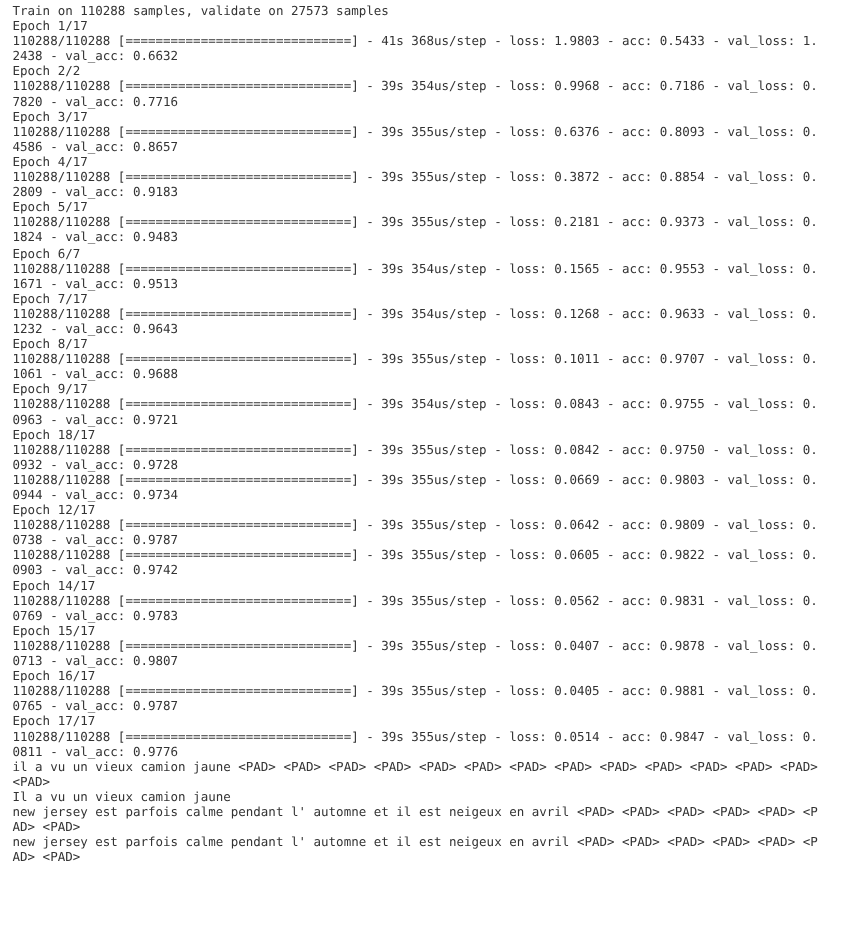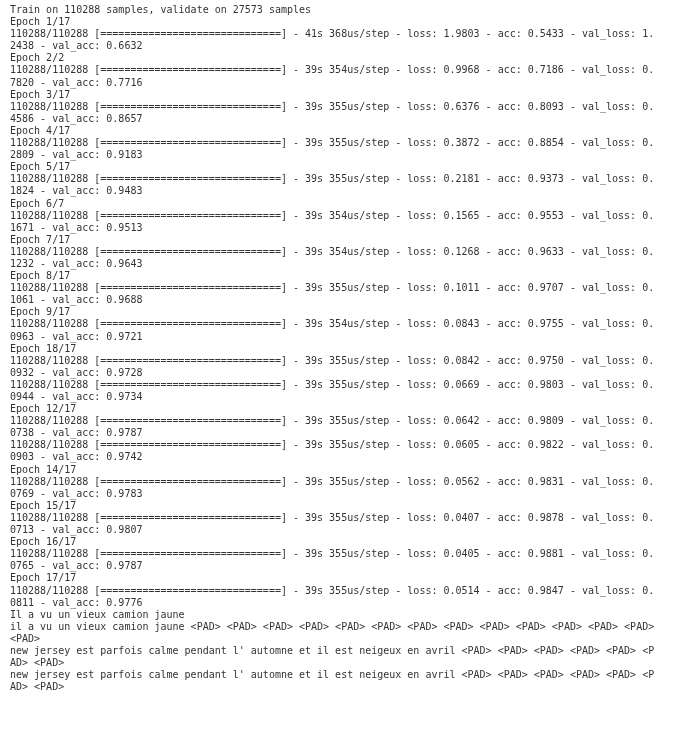--- a/index.html
+++ b/index.html
@@ -59,18 +59,18 @@
       <div class="line">Epoch 14/17</div>
       <div class="line">110288/110288 [==============================] - 39s 355us/step - loss: 0.0562 - acc: 0.9831 - val_loss: 0.0769 - val_acc: 0.9783</div>
       <div class="line">Epoch 15/17</div>
       <div class="line">110288/110288 [==============================] - 39s 355us/step - loss: 0.0407 - acc: 0.9878 - val_loss: 0.0713 - val_acc: 0.9807</div>
       <div class="line">Epoch 16/17</div>
       <div class="line">110288/110288 [==============================] - 39s 355us/step - loss: 0.0405 - acc: 0.9881 - val_loss: 0.0765 - val_acc: 0.9787</div>
       <div class="line">Epoch 17/17</div>
       <div class="line">110288/110288 [==============================] - 39s 355us/step - loss: 0.0514 - acc: 0.9847 - val_loss: 0.0811 - val_acc: 0.9776</div>
     </div>
   <div id="samples">
+      <div class="line">il a vu un vieux camion jaune &lt;PAD&gt; &lt;PAD&gt; &lt;PAD&gt; &lt;PAD&gt; &lt;PAD&gt; &lt;PAD&gt; &lt;PAD&gt; &lt;PAD&gt; &lt;PAD&gt; &lt;PAD&gt; &lt;PAD&gt; &lt;PAD&gt; &lt;PAD&gt; &lt;PAD&gt;</div>
       <div class="line">Il a vu un vieux camion jaune</div>
-      <div class="line">il a vu un vieux camion jaune &lt;PAD&gt; &lt;PAD&gt; &lt;PAD&gt; &lt;PAD&gt; &lt;PAD&gt; &lt;PAD&gt; &lt;PAD&gt; &lt;PAD&gt; &lt;PAD&gt; &lt;PAD&gt; &lt;PAD&gt; &lt;PAD&gt; &lt;PAD&gt; &lt;PAD&gt;</div>
       <div class="line">new jersey est parfois calme pendant l' automne et il est neigeux en avril &lt;PAD&gt; &lt;PAD&gt; &lt;PAD&gt; &lt;PAD&gt; &lt;PAD&gt; &lt;PAD&gt; &lt;PAD&gt;</div>
       <div class="line">new jersey est parfois calme pendant l' automne et il est neigeux en avril &lt;PAD&gt; &lt;PAD&gt; &lt;PAD&gt; &lt;PAD&gt; &lt;PAD&gt; &lt;PAD&gt; &lt;PAD&gt;</div>
     </div>
 </div>
 
 </body></html>

